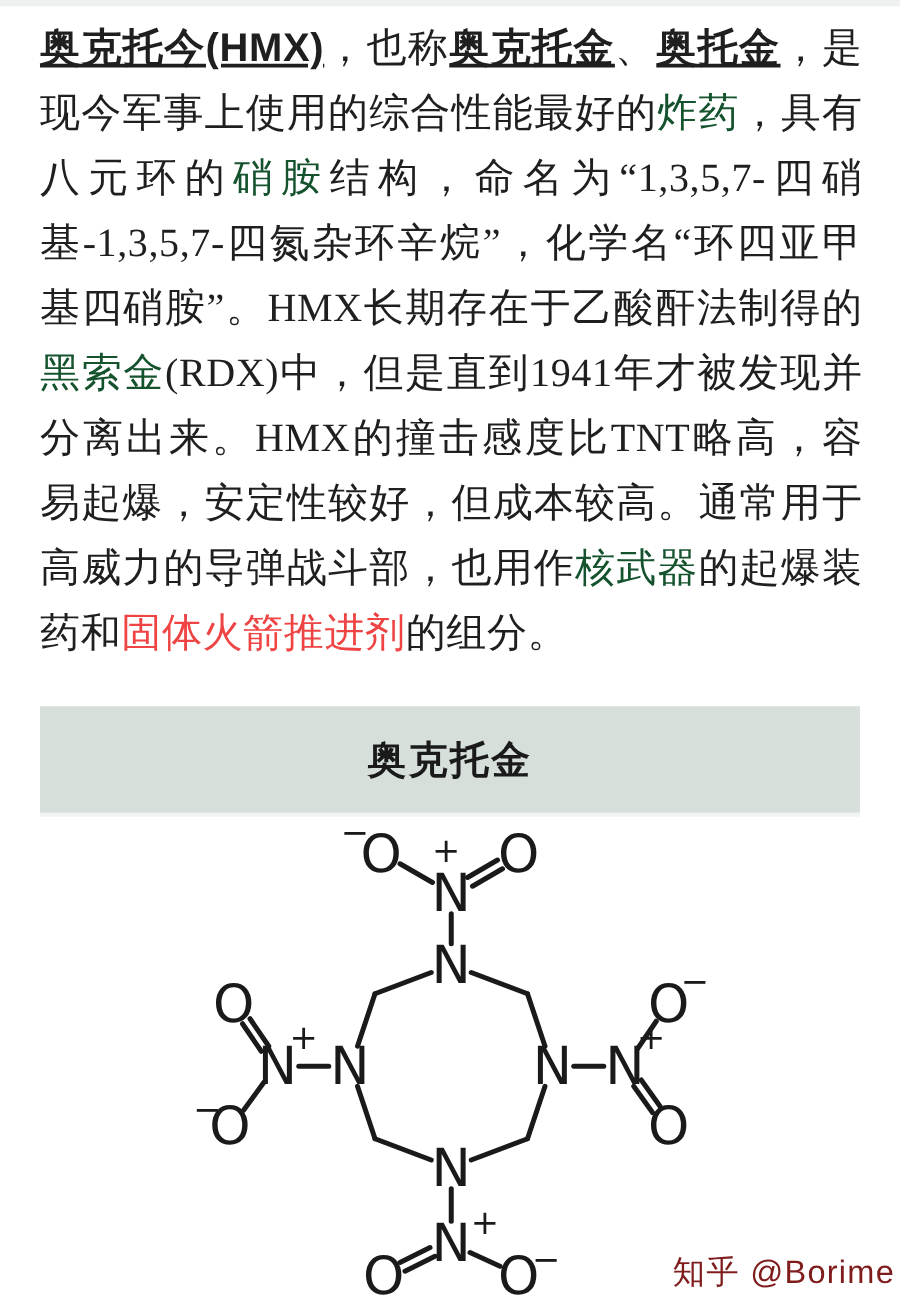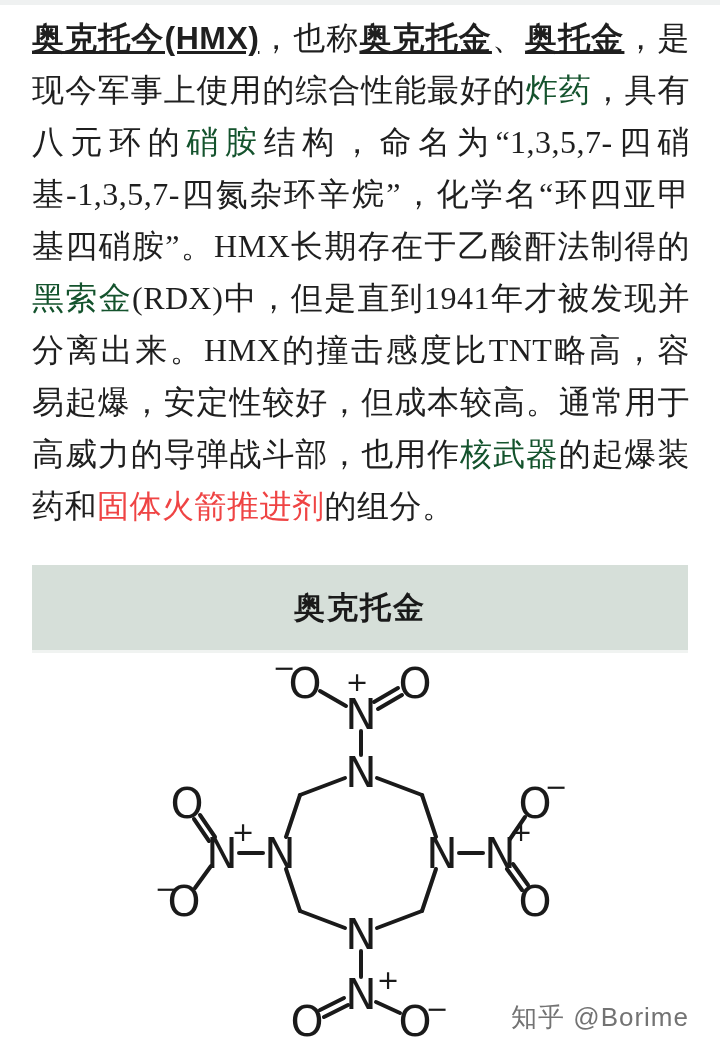--- a/index.html
+++ b/index.html
@@ -14,21 +14,21 @@
   .run-link{color:#14532d;text-decoration:none;cursor:pointer;}
   .run-redlink{color:#ef4444;text-decoration:none;cursor:pointer;}
   .infobox-header{position:absolute;top:565px;left:32px;width:656px;height:85px;
                   background:#d6dfd9;display:flex;align-items:center;justify-content:center;
                   border-bottom:3px solid #f0f3f1;box-sizing:content-box;}
   .infobox-title{font-size:31px;font-weight:700;color:#1a1a1a;letter-spacing:2px;}
   #structure-svg{position:absolute;top:0;left:0;pointer-events:none;}
   #structure-svg line{stroke:#1a1a1a;stroke-width:4;stroke-linecap:round;}
   #structure-svg text.atom{font-family:"DejaVu Sans",sans-serif;font-size:42px;fill:#1a1a1a;}
   #structure-svg text.charge{font-family:"DejaVu Sans",sans-serif;font-size:27px;fill:#1a1a1a;}
-  .watermark{position:absolute;top:1000px;right:31px;font-size:26px;color:#737373;
+  .watermark{position:absolute;top:1000px;right:4px;font-size:26px;color:#7f1d1d;
              letter-spacing:1px;}
 </style>
 </head>
 <body>
 
 <div class="page">
   <div class="top-strip"></div>
 
   <p class="article"><span class="run-bold">奥克托今(HMX)</span><span class="run-plain">，也称</span><span class="run-bold">奥克托金</span><span class="run-plain">、</span><span class="run-bold">奥托金</span><span class="run-plain">，是现今军事上使用的综合性能最好的</span><span class="run-link">炸药</span><span class="run-plain">，具有八元环的</span><span class="run-link">硝胺</span><span class="run-plain">结构，命名为“1,3,5,7-四硝基-1,3,5,7-四氮杂环辛烷”，化学名“环四亚甲基四硝胺”。HMX长期存在于乙酸酐法制得的</span><span class="run-link">黑索金</span><span class="run-plain">(RDX)中，但是直到1941年才被发现并分离出来。HMX的撞击感度比TNT略高，容易起爆，安定性较好，但成本较高。通常用于高威力的导弹战斗部，也用作</span><span class="run-link">核武器</span><span class="run-plain">的起爆装药和</span><span class="run-redlink">固体火箭推进剂</span><span class="run-plain">的组分。</span></p>
 

